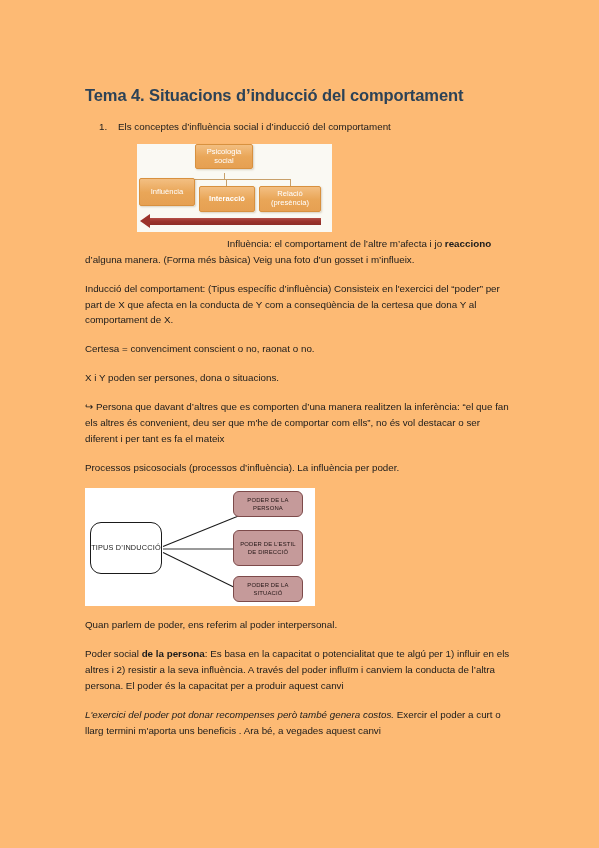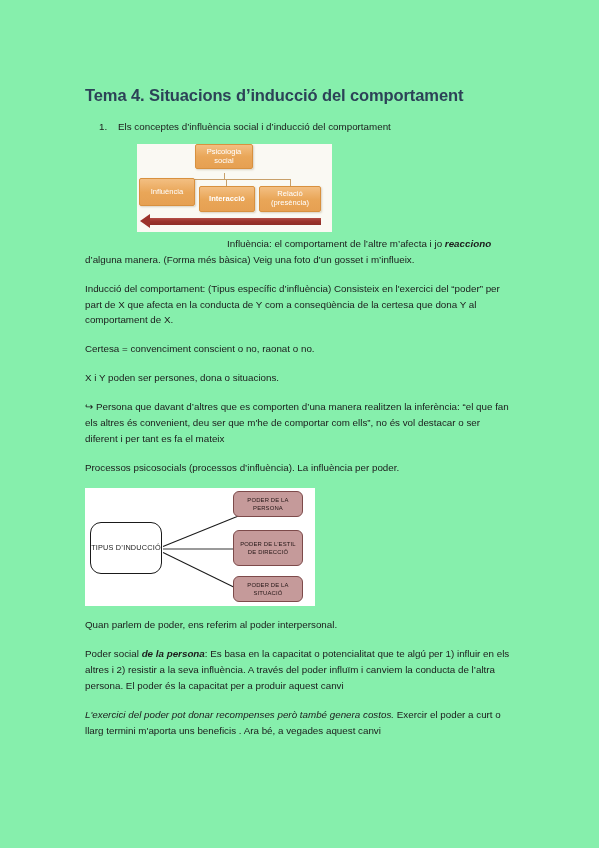--- a/index.html
+++ b/index.html
@@ -13,21 +13,21 @@
     font-family: "Liberation Sans", sans-serif;
     color: #1b1b1b;
     position: relative;
     overflow: hidden;
   }
   .page {
     position: absolute;
     left: 0; top: 0;
     width: 599px;
     height: 848px;
-    background: #86efac;
+    background: #fdba74;
     box-sizing: border-box;
     padding-left: 32px;
   }
   .content {
     position: absolute;
     left: 85px;
     top: 86px;
     width: 430px;
   }
 
@@ -115,21 +115,21 @@
   }
 
   
   p.para {
     font-size: 9.8px;
     line-height: 1.62;
     margin: 0 0 13px 0;
     color: #1b1b1b;
     text-align: left;
   }
-  p.para b { font-weight: bold; font-style: italic; }
+  p.para b { font-weight: bold; }
   p.para i { font-style: italic; }
   .indent-first { text-indent: 142px; }
 
   
   .diagram2 {
     position: relative;
     width: 230px;
     height: 118px;
     margin: 6px 0 11px 0;
     background: #ffffff;

